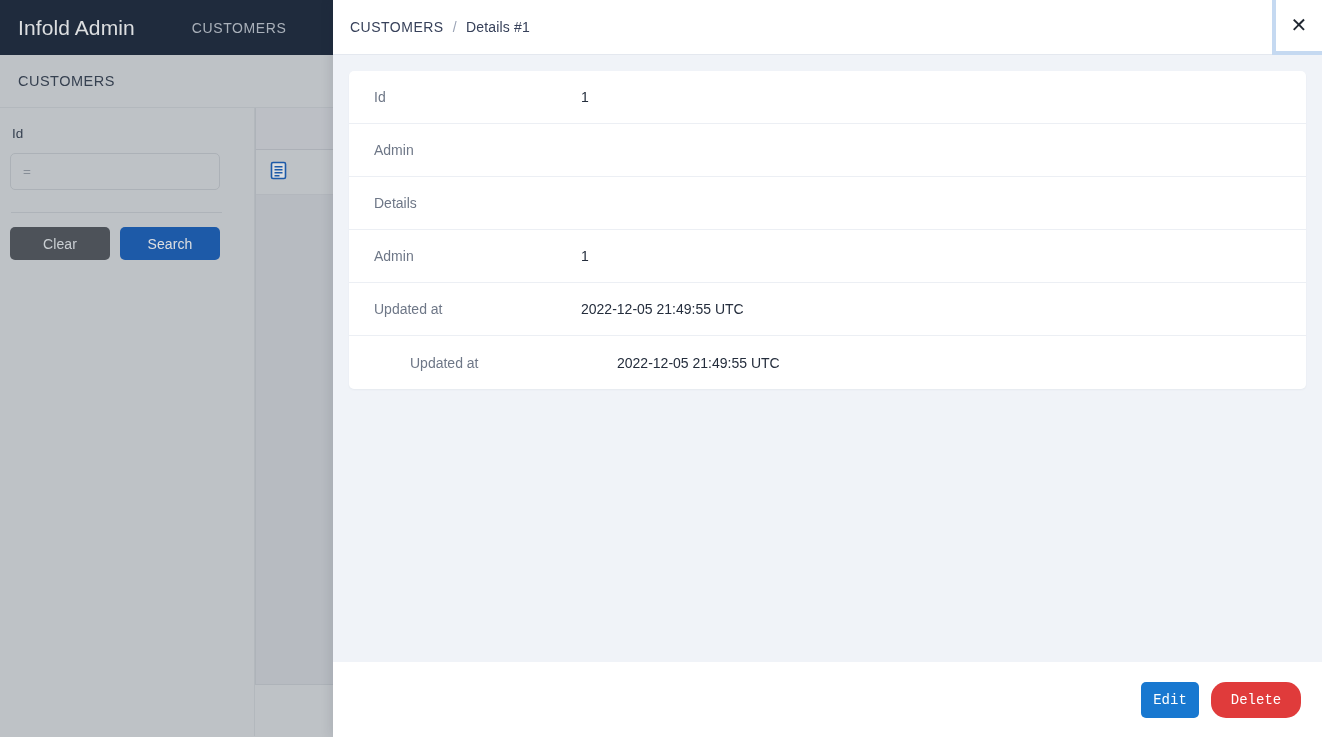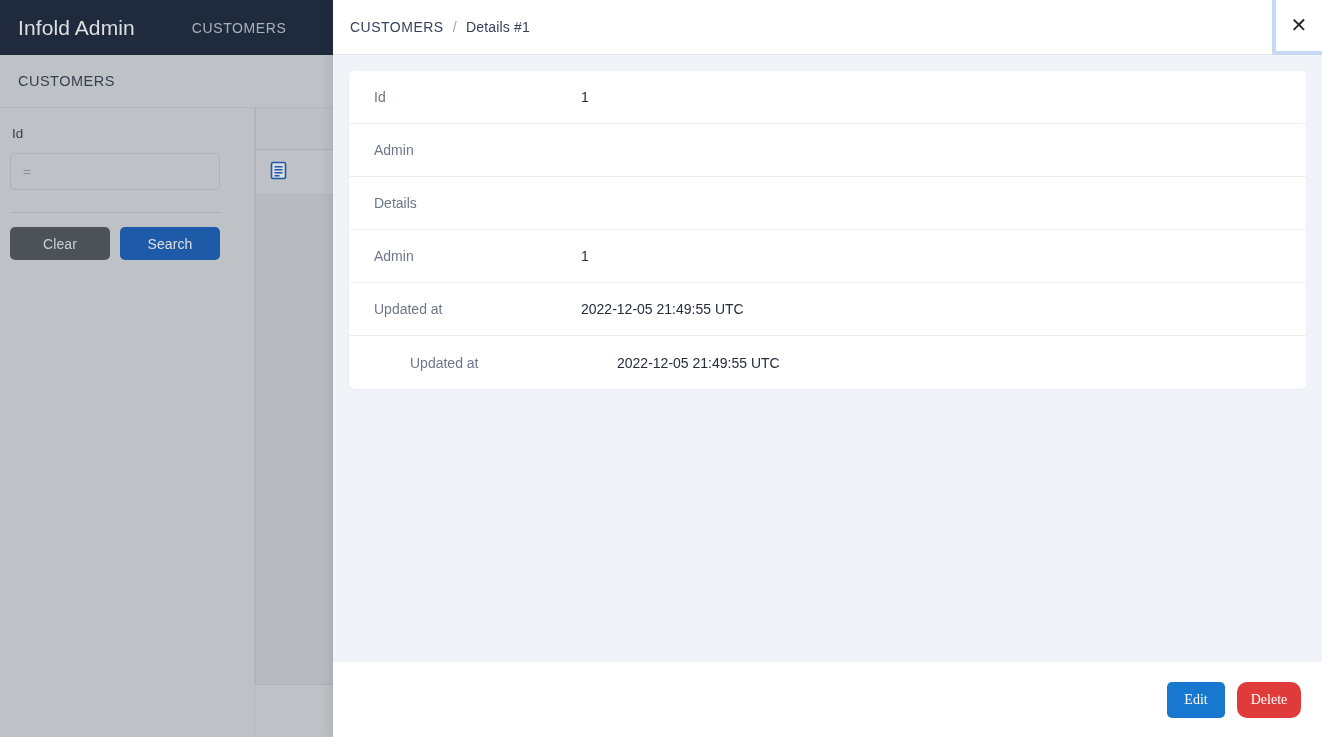--- a/index.html
+++ b/index.html
@@ -281,32 +281,32 @@
     box-sizing: border-box;
   }
   .btn-edit {
     background: #1878d0;
     color: #fff;
     width: 58px;
     height: 36px;
     border: none;
     border-radius: 5px;
     font-size: 14px;
-    font-family: Liberation Serif, serif;
+    font-family: Liberation Mono, monospace;
     cursor: pointer;
   }
   .btn-delete {
     background: #e03b3b;
     color: #fff;
-    width: 64px;
+    width: 90px;
     height: 36px;
     border: none;
-    border-radius: 10px;
-    font-size: 14px;
-    font-family: Liberation Serif, serif;
+    border-radius: 15px;
+    font-size: 14px;
+    font-family: Liberation Mono, monospace;
     cursor: pointer;
   }
 </style>
 </head>
 <body>
 
 <div class="app">
 
   <div class="topbar">
     <div class="brand">Infold Admin</div>

